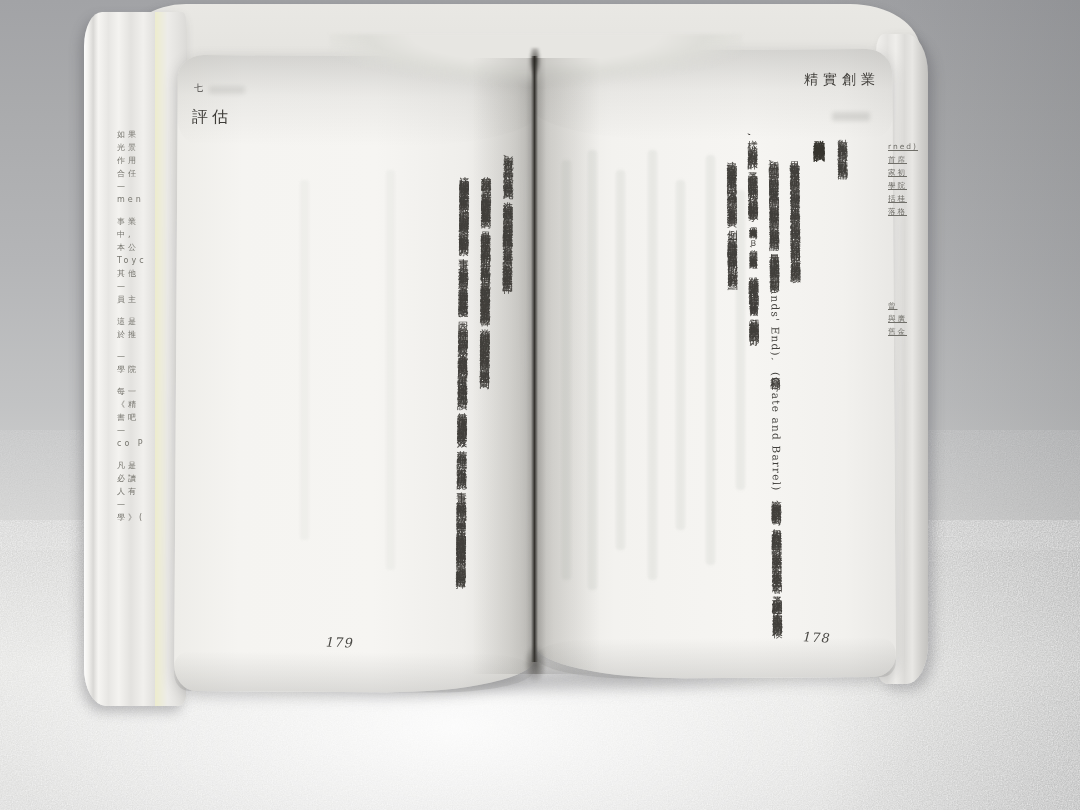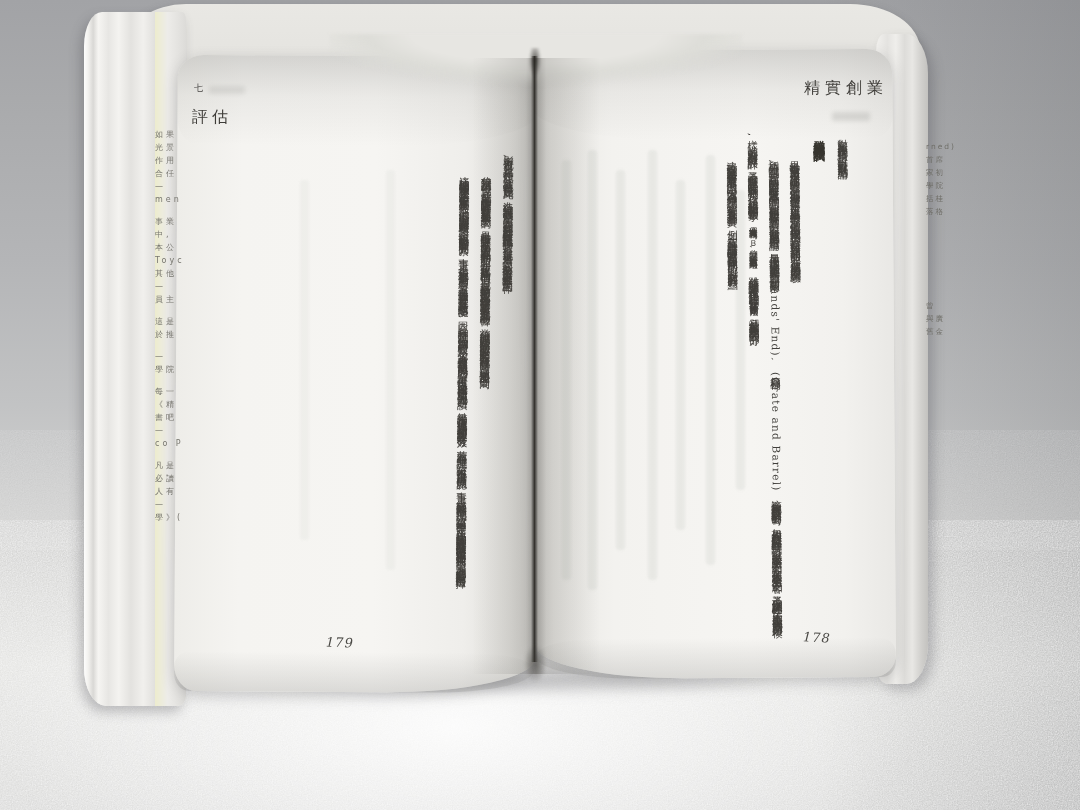--- a/index.html
+++ b/index.html
@@ -75,39 +75,39 @@
   .vtext{writing-mode:vertical-rl;text-orientation:mixed;color:#413f3b;
     font-size:10.5px;letter-spacing:1.2px;}
   .body-left{position:absolute;left:204px;top:146px;width:314px;height:494px;
     line-height:22px;transform:rotate(.5deg);}
   .body-right{position:absolute;left:535px;top:132px;width:320px;height:496px;
     line-height:21px;transform:rotate(-.45deg);}
   .vtext p{margin:0;text-indent:2em;}
   .vtext p.noindent{text-indent:0;}
   .vtext h3{margin:0 3px;font-size:11.5px;font-weight:bold;text-indent:0;color:#37352f;}
   .inline-note{font-size:8.5px;letter-spacing:.6px;}
-  .running-head{position:absolute;left:804px;top:78px;font-size:16px;letter-spacing:5px;color:#403e3a;}
+  .running-head{position:absolute;left:804px;top:71px;font-size:14px;letter-spacing:5px;color:#403e3a;}
   .head-smudge{position:absolute;background:#9a9a96;opacity:.28;filter:blur(2px);border-radius:2px;}
   .smudge-r{left:832px;top:112px;width:38px;height:9px;}
   .smudge-l{left:209px;top:86px;width:36px;height:8px;opacity:.22;}
   .chapter-no{position:absolute;left:194px;top:82px;font-size:9px;color:#4a4846;}
   .chapter-title{position:absolute;left:192px;top:107px;font-size:16px;letter-spacing:4px;color:#3e3c38;}
   .pagenum{position:absolute;font-size:13px;font-style:italic;color:#4c4b47;letter-spacing:1px;}
   .pn-left{left:326px;top:635px;transform:rotate(2deg);}
   .pn-right{left:803px;top:630px;transform:rotate(3deg);}
 
   
   .ghost{position:absolute;width:9px;background:rgba(130,138,124,.10);filter:blur(1.4px);border-radius:4px;}
 
   
   .edge-col{position:absolute;color:#77766f;font-size:8px;line-height:13px;letter-spacing:3px;
     font-family:"DejaVu Sans","Liberation Sans",sans-serif;}
-  .edge-col .edge-frag{min-height:9px;white-space:nowrap;margin-left:38px;}
+  .edge-col .edge-frag{min-height:9px;white-space:nowrap;}
   .edge-left{left:117px;top:128px;width:60px;}
-  .edge-right{left:888px;top:140px;width:40px;font-size:7.5px;letter-spacing:2px;color:#6f6e68;}
+  .edge-right{left:888px;top:140px;width:40px;font-size:7.5px;letter-spacing:2px;color:#6f6e68;text-decoration:underline;}
 </style>
 </head>
 <body>
 
 <div class="reflect"></div>
 <div class="desk-dark-right"></div>
 <svg class="noise-svg-soft" xmlns="http://www.w3.org/2000/svg">
   <filter id="nz2">
       <feTurbulence type="fractalNoise" baseFrequency="0.85" numOctaves="2" stitchTiles="stitch"></feTurbulence>
   <feColorMatrix type="matrix" values="0 0 0 0 1  0 0 0 0 1  0 0 0 0 1  0.9 0.9 0.9 0 -0.9"></feColorMatrix>

